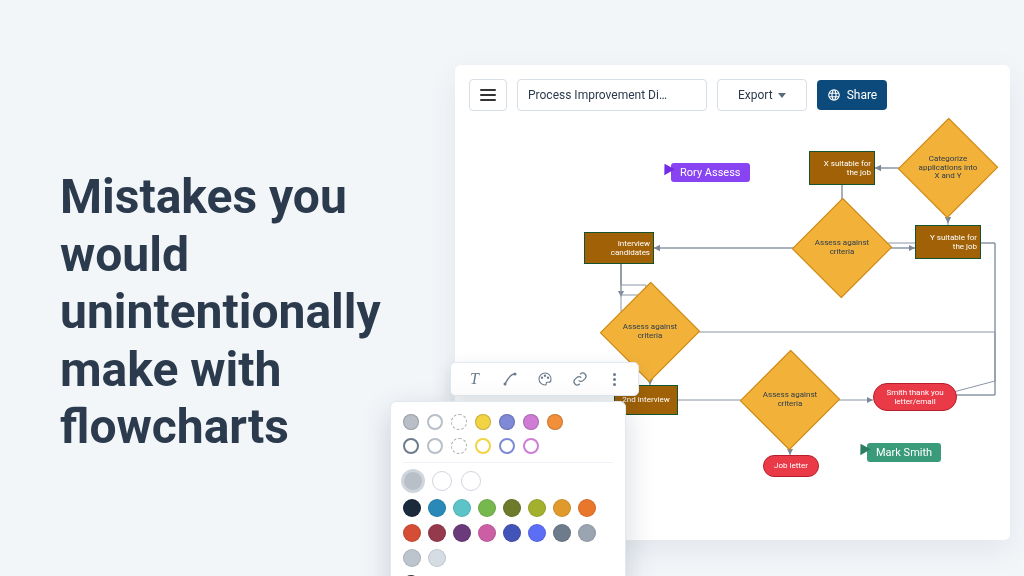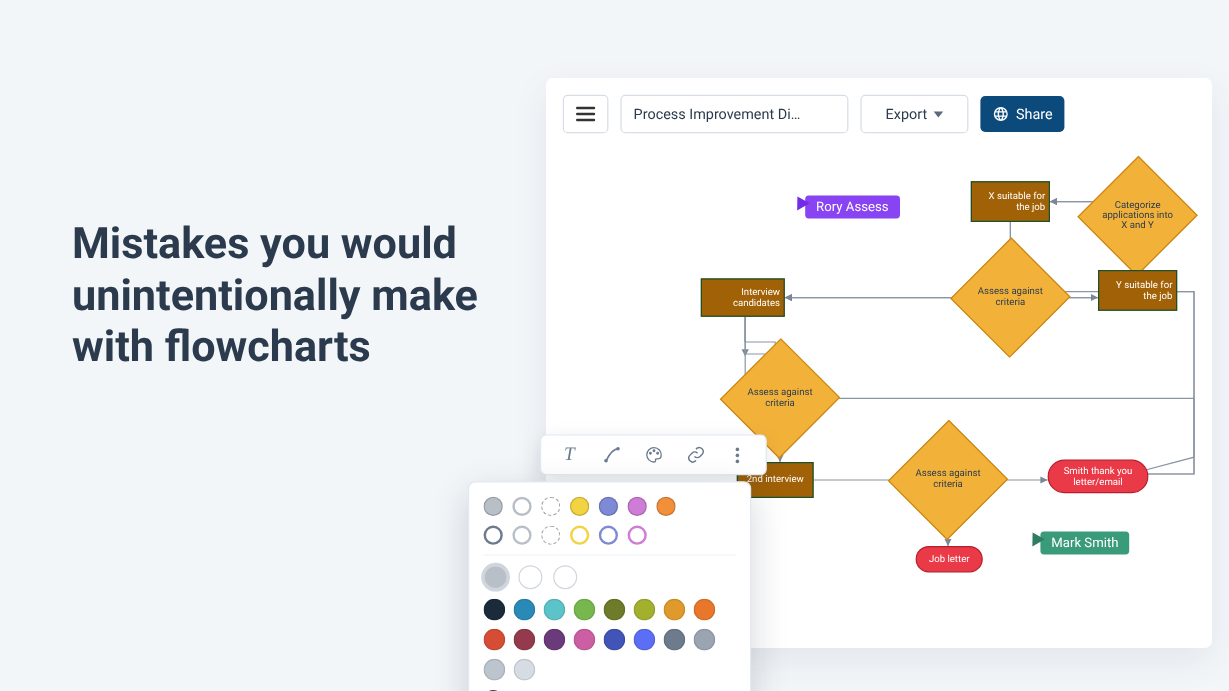--- a/index.html
+++ b/index.html
@@ -7,21 +7,21 @@
 
 
 .logo { position:absolute; left:60px; top:108px; display:flex; align-items:center; gap:10px; }
 .logo-mark { position:relative; width:38px; height:28px; }
 .logo-circle { position:absolute; width:22px; height:22px; border-radius:50%; border:4px solid; box-sizing:border-box; top:3px; }
 .lc1 { left:0; border-color:#e5543c; }
 .lc2 { left:12px; border-color:#1b2b3c; }
 .logo-text { font-size:30px; font-weight:700; color:#1d2b3a; letter-spacing:-0.5px; }
 
 
-.headline { position:absolute; left:60px; top:182px; width:360px; font-size:36px; line-height:1.2; font-weight:700; color:#2b3b4d; }
+.headline { position:absolute; left:60px; top:168px; width:360px; font-size:48px; line-height:1.2; font-weight:700; color:#2b3b4d; }
 
 
 .app { position:absolute; left:455px; top:65px; width:555px; height:475px; background:#fff; border-radius:6px; box-shadow:0 10px 30px rgba(20,40,60,0.08); overflow:visible; }
 .topbar { position:absolute; top:14px; left:14px; display:flex; align-items:center; gap:10px; }
 .burger { width:36px; height:30px; border:1px solid #d8dee6; border-radius:4px; display:flex; align-items:center; justify-content:center; background:#fff; cursor:pointer; }
 .burger-lines { width:16px; height:12px; display:flex; flex-direction:column; justify-content:space-between; }
 .burger-lines span { display:block; height:2px; background:#333; border-radius:1px; }
 .doc-title-box { width:168px; height:30px; border:1px solid #d8dee6; border-radius:4px; padding:0 10px; display:flex; align-items:center; background:#fff; font-size:12px; color:#2b3b4d; white-space:nowrap; overflow:hidden; text-overflow:ellipsis; }
 .export-btn { height:30px; padding:0 20px; border:1px solid #d8dee6; border-radius:4px; background:#fff; display:flex; align-items:center; gap:5px; font-size:12px; color:#2b3b4d; cursor:pointer; }
 .caret-down { width:0; height:0; border-left:4px solid transparent; border-right:4px solid transparent; border-top:5px solid #5b6b7d; }
@@ -139,21 +139,21 @@
           <path d="M205 335 L300 335" marker-end="url(#ah)"></path>
           <path d="M335 370 L335 390" marker-end="url(#ah)"></path>
           <path d="M370 335 L418 335" marker-end="url(#ah)"></path>
           <path d="M230 267 L540 267 L540 316"></path>
           <path d="M525 178 L540 178 L540 316 L487 330"></path>
           <path d="M540 316 L540 330 L487 330" marker-end="url(#ah)"></path>
           <path d="M420 183 L460 183" marker-end="url(#ah)"></path>
         </g>
       </svg>
 
-      <div class="diamond-wrap" style="left:458px; top:80px; width:70px; height:70px;">
+      <div class="diamond-wrap" style="left:458px; top:68px; width:70px; height:70px;">
         <div class="diamond"></div>
         <div class="diamond-label">Categorize applications into X and Y</div>
       </div>
 
       <div class="node rect" style="left:354px; top:86px; width:66px; height:34px;">
         <span>X suitable for the job</span>
       </div>
 
       <div class="node rect" style="left:460px; top:160px; width:66px; height:34px;">
         <span>Y suitable for the job</span>

